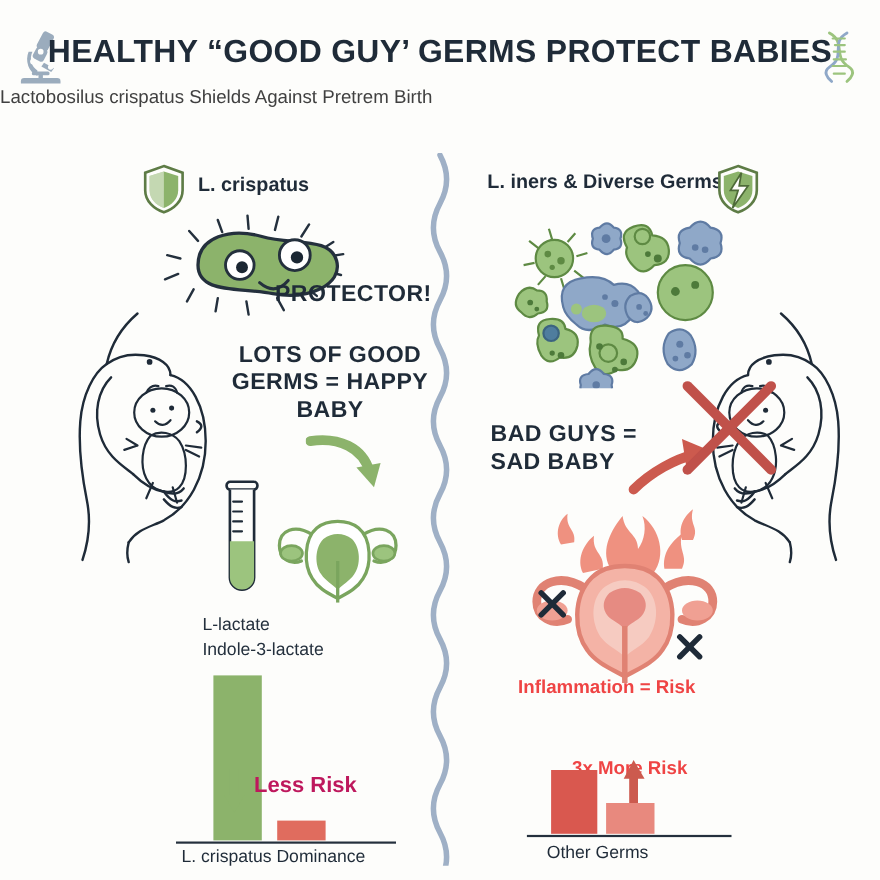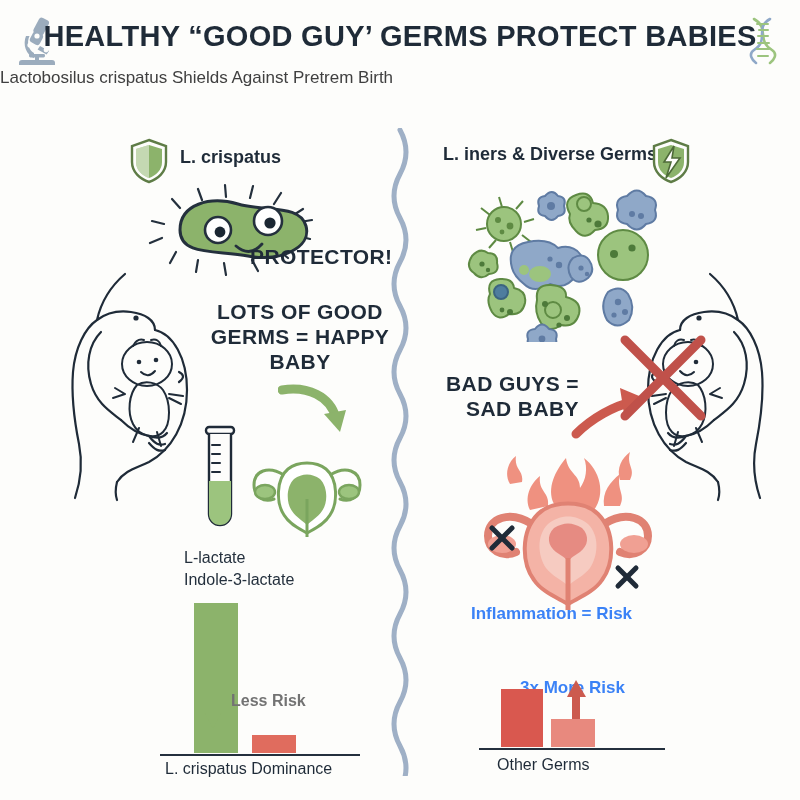--- a/index.html
+++ b/index.html
@@ -5,21 +5,21 @@
   html,body{margin:0;padding:0;}
   body{
     width:800px;height:800px;
     background:#fdfdfb;
     font-family:"Liberation Sans", sans-serif;
     color:#24303d;
     overflow:hidden;
     position:relative;
   }
   .canvas{position:absolute;inset:0;}
-  .abs{position:absolute;}
+  .abs{position:absolute;margin-top:11px;}
 
   
   .title{
     left:0;right:0;top:20px;text-align:center;
     font-size:29px;font-weight:bold;letter-spacing:.3px;
     color:#1f2b38;
     font-family:"Liberation Sans", sans-serif;
   }
   .subtitle{
     left:0;right:0;top:68px;text-align:left;
@@ -30,22 +30,22 @@
   
   .panel-label{
     font-size:18px;font-weight:600;color:#1f2b38;white-space:nowrap;
   }
   .callout{
     font-size:21px;font-weight:bold;letter-spacing:.4px;color:#1f2b38;
     line-height:1.18;white-space:pre-line;
   }
   .small-label{font-size:15px;color:#24303d;line-height:1.35;white-space:pre-line;}
   .axis-label{font-size:16px;color:#1f2b38;white-space:nowrap;}
-  .bar-note{font-size:16px;font-weight:600;color:#737373;white-space:nowrap;}
-  .risk-title{font-size:16px;font-weight:600;color:#3b82f6;white-space:nowrap;}
+  .bar-note{font-size:20px;font-weight:600;color:#be185d;white-space:nowrap;}
+  .risk-title{font-size:16px;font-weight:600;color:#ef4444;white-space:nowrap;}
 
   .bar{position:absolute;bottom:0;}
   .axis-line{position:absolute;height:2.5px;background:#24303d;}
 </style>
 </head>
 <body>
 
 <div class="canvas">
 
   <div class="abs corner-icon" style="left:16px;top:14px;">
@@ -278,21 +278,21 @@
         <circle cx="178" cy="120" r="3.2" fill="#5f7ba3" stroke="none"></circle>
         <circle cx="185" cy="130" r="3" fill="#5f7ba3" stroke="none"></circle>
         <circle cx="174" cy="133" r="2.6" fill="#5f7ba3" stroke="none"></circle>
 
         <path d="M95 147 q7-9 14 0 q10 1 7 10 q2 9-7 9 q-7 8-14 0 q-9 0-7-9 q-3-9 7-10 z" fill="#8fa8c8" stroke="#5f7ba3"></path>
         <circle cx="102" cy="157" r="3.4" fill="#5f7ba3" stroke="none"></circle>
       </g>
     </svg>
   </div>
 
-  <div class="abs callout" style="left:446px;top:372px;text-align:right;">BAD GUYS =
+  <div class="abs callout" style="left:446px;top:372px;">BAD GUYS =
 SAD BABY</div>
 
   <div class="abs" style="left:570px;top:382px;">
     <svg width="80" height="58" viewBox="0 0 80 58">
       <path d="M6 52 C22 36 44 24 62 20" fill="none" stroke="#cc5a4e" stroke-width="9" stroke-linecap="round"></path>
       <path d="M50 6 L74 16 L54 32 Z" fill="#cc5a4e"></path>
     </svg>
   </div>
 
   <div class="abs" style="left:600px;top:272px;transform:scaleX(-1);">

